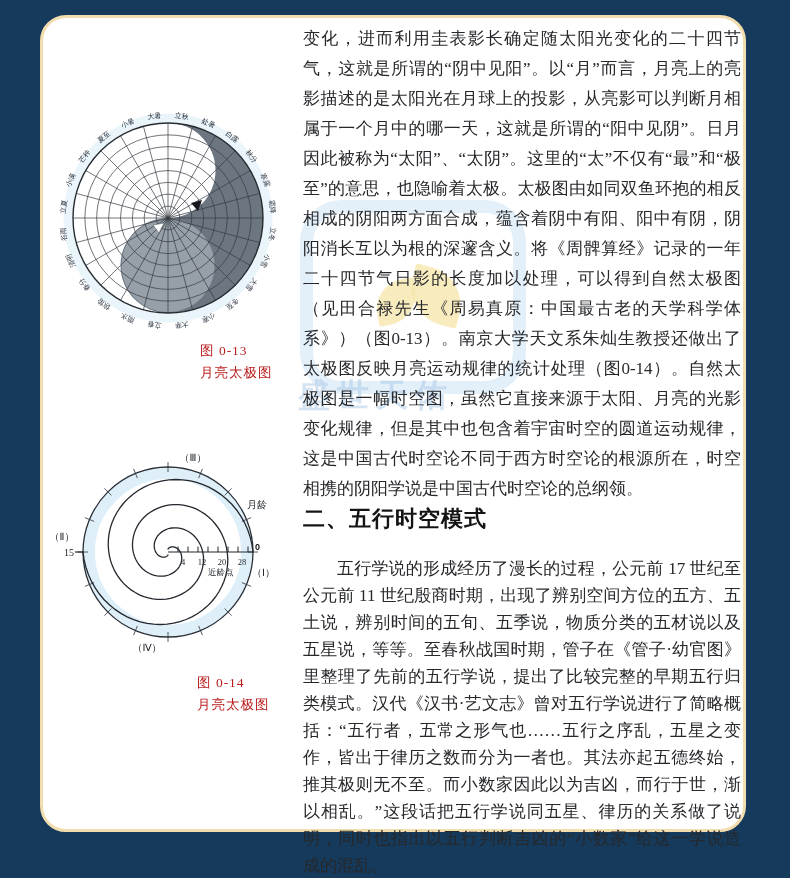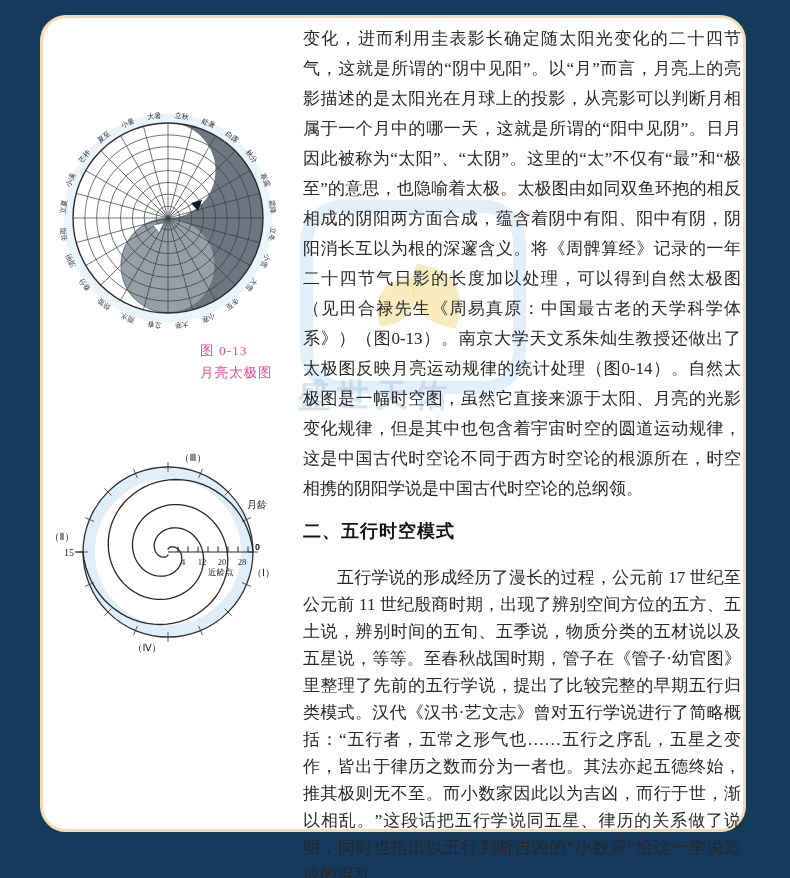--- a/index.html
+++ b/index.html
@@ -24,42 +24,42 @@
   .wm-text{
     left:255px;top:356px;
     font-family:"Liberation Sans",sans-serif;font-weight:bold;
     font-size:32px;letter-spacing:7px;color:rgba(167,199,229,.5);
   }
   
   .fig-svg{position:absolute;z-index:2;}
   #fig13-svg{left:9px;top:81px;}
   #fig14-svg{left:-5px;top:409px;}
   .fig-caption{
-    position:absolute;z-index:2;font-size:13.5px;color:#ec4899;
+    position:absolute;z-index:2;font-size:13.5px;color:#b91c1c;
     line-height:22px;letter-spacing:1px;
   }
   #fig13-caption{left:157px;top:322px;}
   #fig14-caption{left:154px;top:654px;}
   #f1-labels text{font:7px "Liberation Serif",serif;fill:#1e2733;}
   .f2-lab{font:10px "Liberation Serif",serif;fill:#23282e;}
   .f2-small{font:8.5px "Liberation Serif",serif;fill:#23282e;}
   .f2-zero{font:bold 9px "Liberation Sans",sans-serif;fill:#111;}
   
   .article{
     position:absolute;left:260px;top:6px;width:438px;z-index:3;
     color:#26282b;
   }
   .article p{
     margin:0;font-size:17px;text-align:justify;
   }
   .p1{line-height:30px;}
   .p2{line-height:27px;text-indent:2em;}
   .section-heading{
-    margin:15px 0 21px 0;font-family:"Liberation Sans",sans-serif;
-    font-size:18px;font-weight:bold;color:#141414;letter-spacing:1px;
+    margin:0 0 21px 0;font-family:"Liberation Sans",sans-serif;
+    font-size:22px;font-weight:bold;color:#141414;letter-spacing:1px;
   }
 </style>
 </head>
 <body>
 
 <div class="paper">
 
   <div class="wm wm-logo">
     <div class="leaf leaf1"></div>
     <div class="leaf leaf2"></div>
@@ -177,20 +177,24 @@
     <text class="f2-lab" x="31" y="129" text-anchor="middle">15</text>
     <text class="f2-small" x="170" y="148">近龄点</text>
     <text class="f2-lab" x="214" y="149">（Ⅰ）</text>
     <text class="f2-lab" x="109" y="224" text-anchor="middle">（Ⅳ）</text>
     <text class="f2-zero" x="217" y="123">0</text>
     <text class="f2-small" x="145" y="138" text-anchor="middle">4</text>
     <text class="f2-small" x="164" y="138" text-anchor="middle">12</text>
     <text class="f2-small" x="184" y="138" text-anchor="middle">20</text>
     <text class="f2-small" x="204" y="138" text-anchor="middle">28</text>
   </svg>
+  <div id="fig14-caption" class="fig-caption">
+    <div>图 0-14</div>
+    <div>月亮太极图</div>
+  </div>
 
   <div class="article">
     <p class="p1">变化，进而利用圭表影长确定随太阳光变化的二十四节气，这就是所谓的“阴中见阳”。以“月”而言，月亮上的亮影描述的是太阳光在月球上的投影，从亮影可以判断月相属于一个月中的哪一天，这就是所谓的“阳中见阴”。日月因此被称为“太阳”、“太阴”。这里的“太”不仅有“最”和“极至”的意思，也隐喻着太极。太极图由如同双鱼环抱的相反相成的阴阳两方面合成，蕴含着阴中有阳、阳中有阴，阴阳消长互以为根的深邃含义。将《周髀算经》记录的一年二十四节气日影的长度加以处理，可以得到自然太极图（见田合禄先生《周易真原：中国最古老的天学科学体系》）（图0-13）。南京大学天文系朱灿生教授还做出了太极图反映月亮运动规律的统计处理（图0-14）。自然太极图是一幅时空图，虽然它直接来源于太阳、月亮的光影变化规律，但是其中也包含着宇宙时空的圆道运动规律，这是中国古代时空论不同于西方时空论的根源所在，时空相携的阴阳学说是中国古代时空论的总纲领。</p>
     <h2 class="section-heading">二、五行时空模式</h2>
     <p class="p2">五行学说的形成经历了漫长的过程，公元前 17 世纪至公元前 11 世纪殷商时期，出现了辨别空间方位的五方、五土说，辨别时间的五旬、五季说，物质分类的五材说以及五星说，等等。至春秋战国时期，管子在《管子·幼官图》里整理了先前的五行学说，提出了比较完整的早期五行归类模式。汉代《汉书·艺文志》曾对五行学说进行了简略概括：“五行者，五常之形气也……五行之序乱，五星之变作，皆出于律历之数而分为一者也。其法亦起五德终始，推其极则无不至。而小数家因此以为吉凶，而行于世，渐以相乱。”这段话把五行学说同五星、律历的关系做了说明，同时也指出以五行判断吉凶的“小数家”给这一学说造成的混乱。</p>
   </div>
 
 </div>
 
 </body></html>

